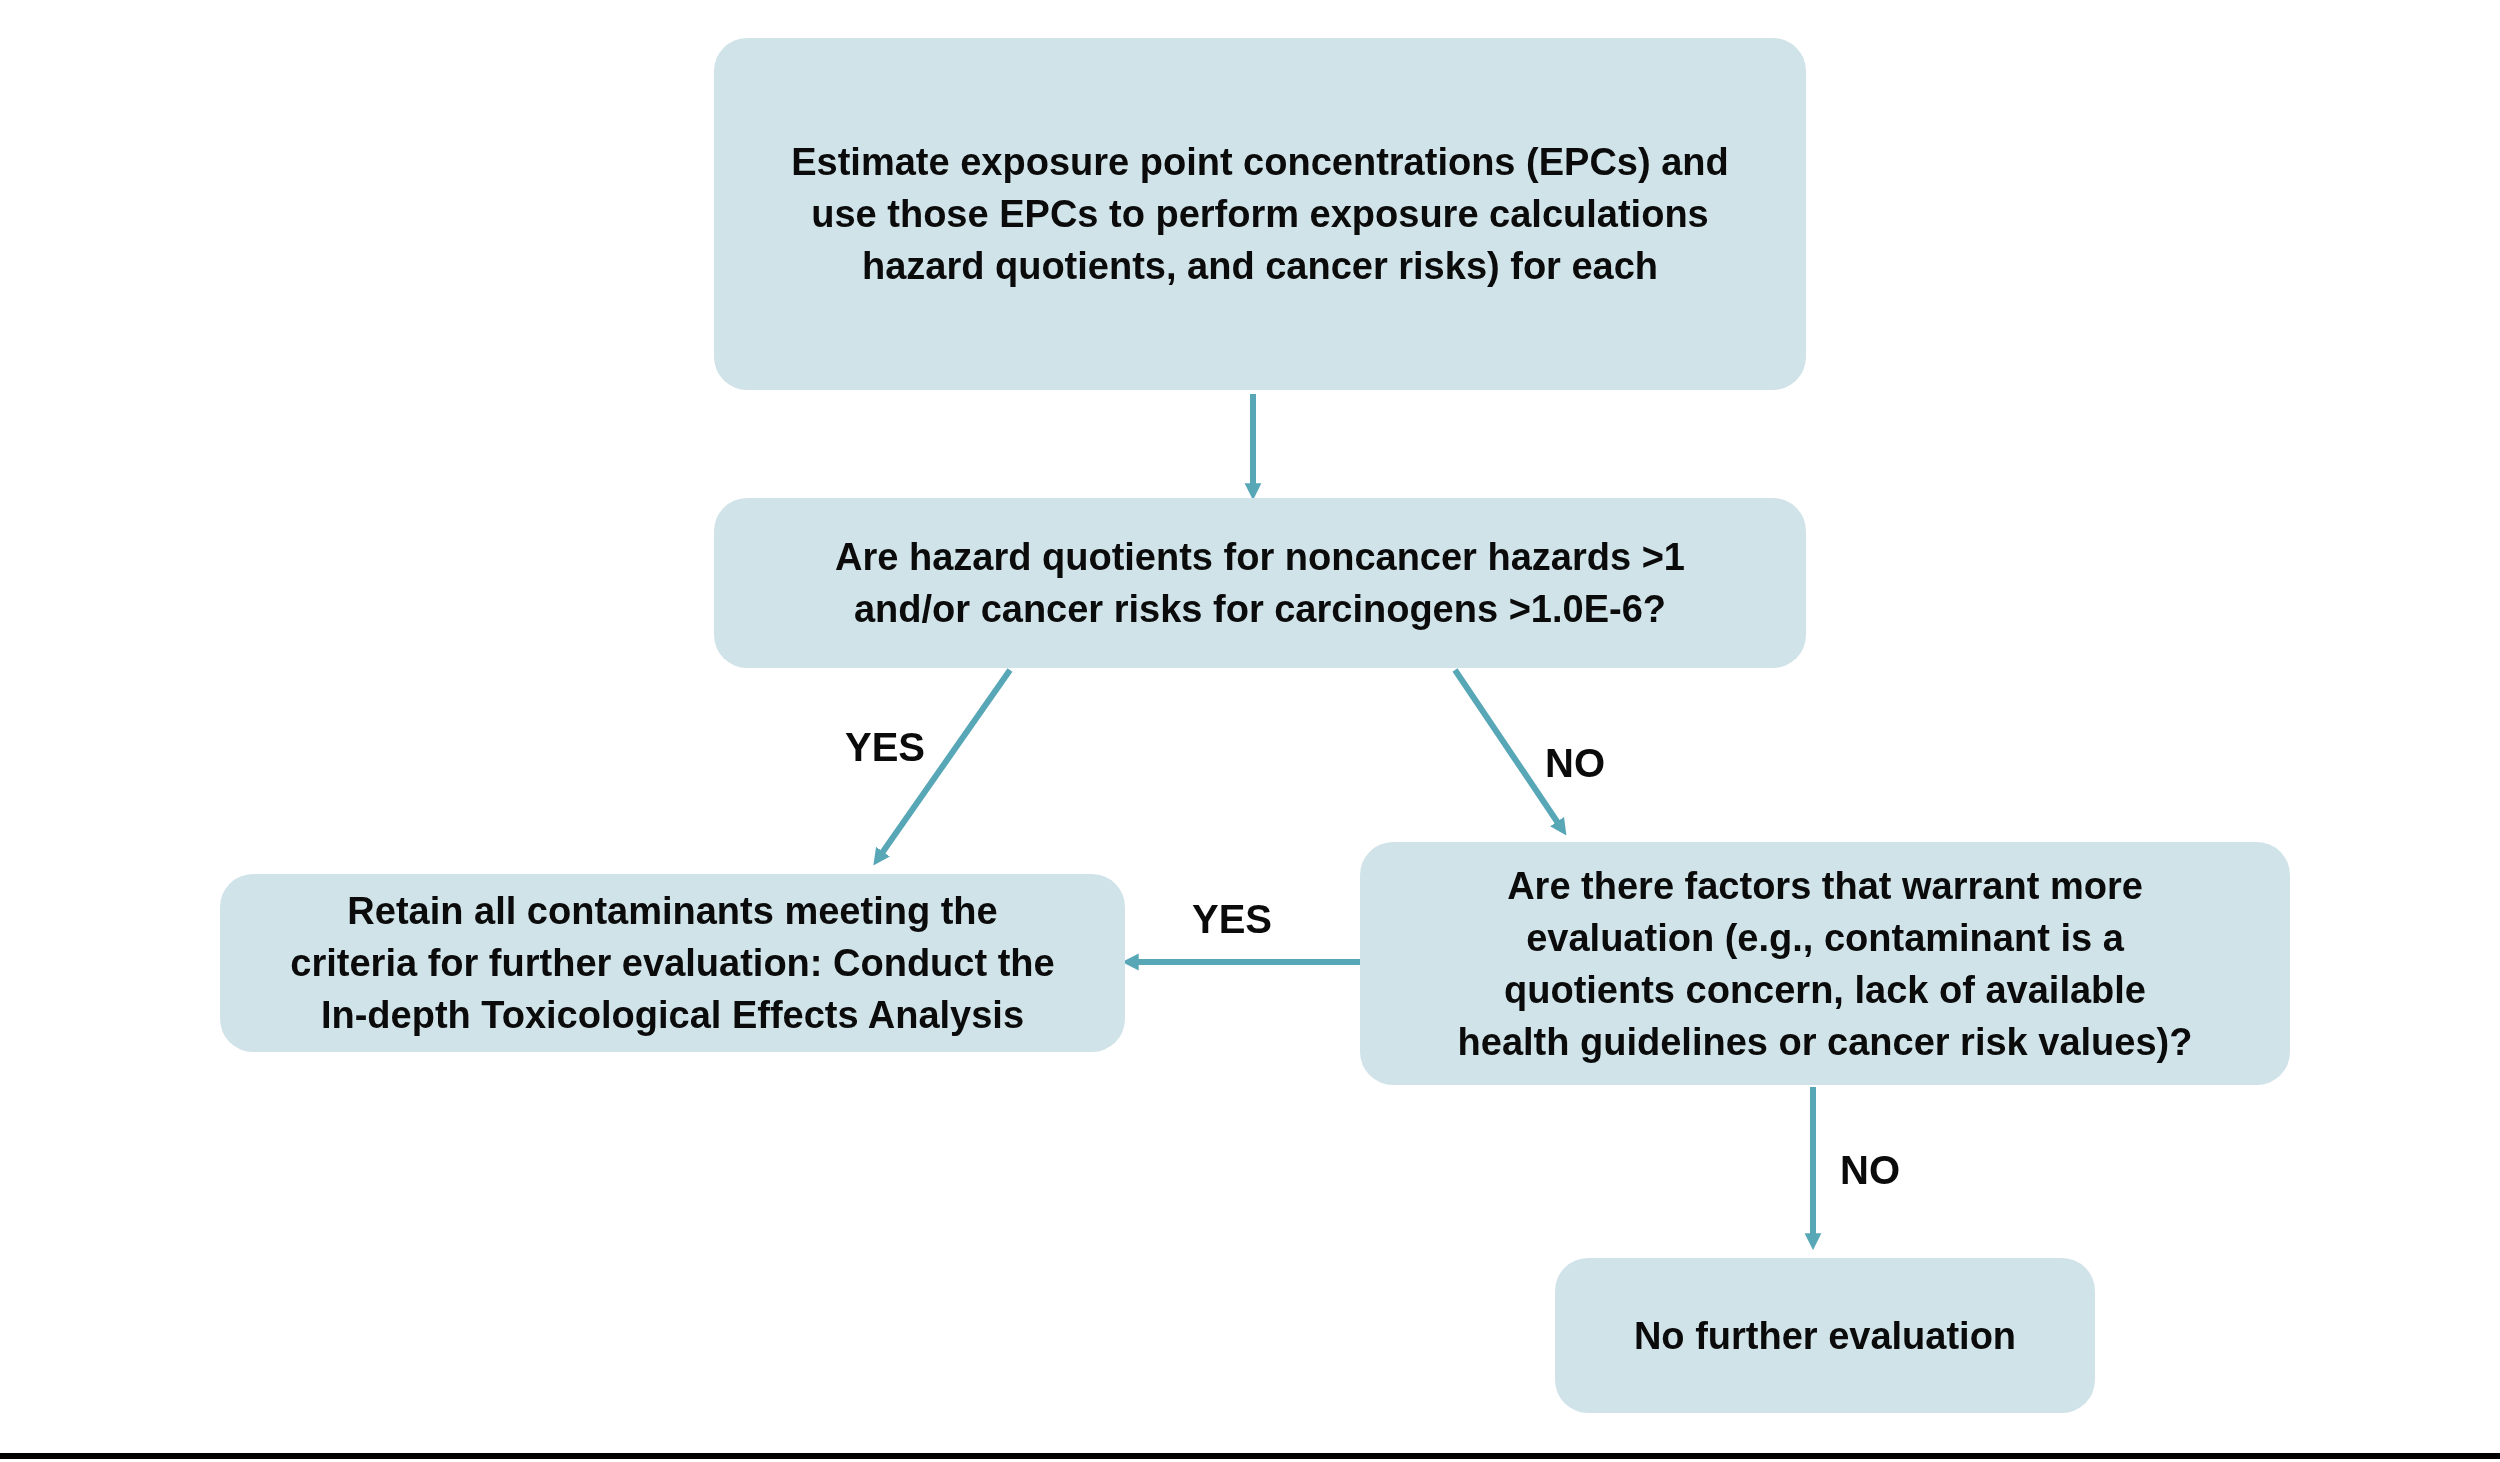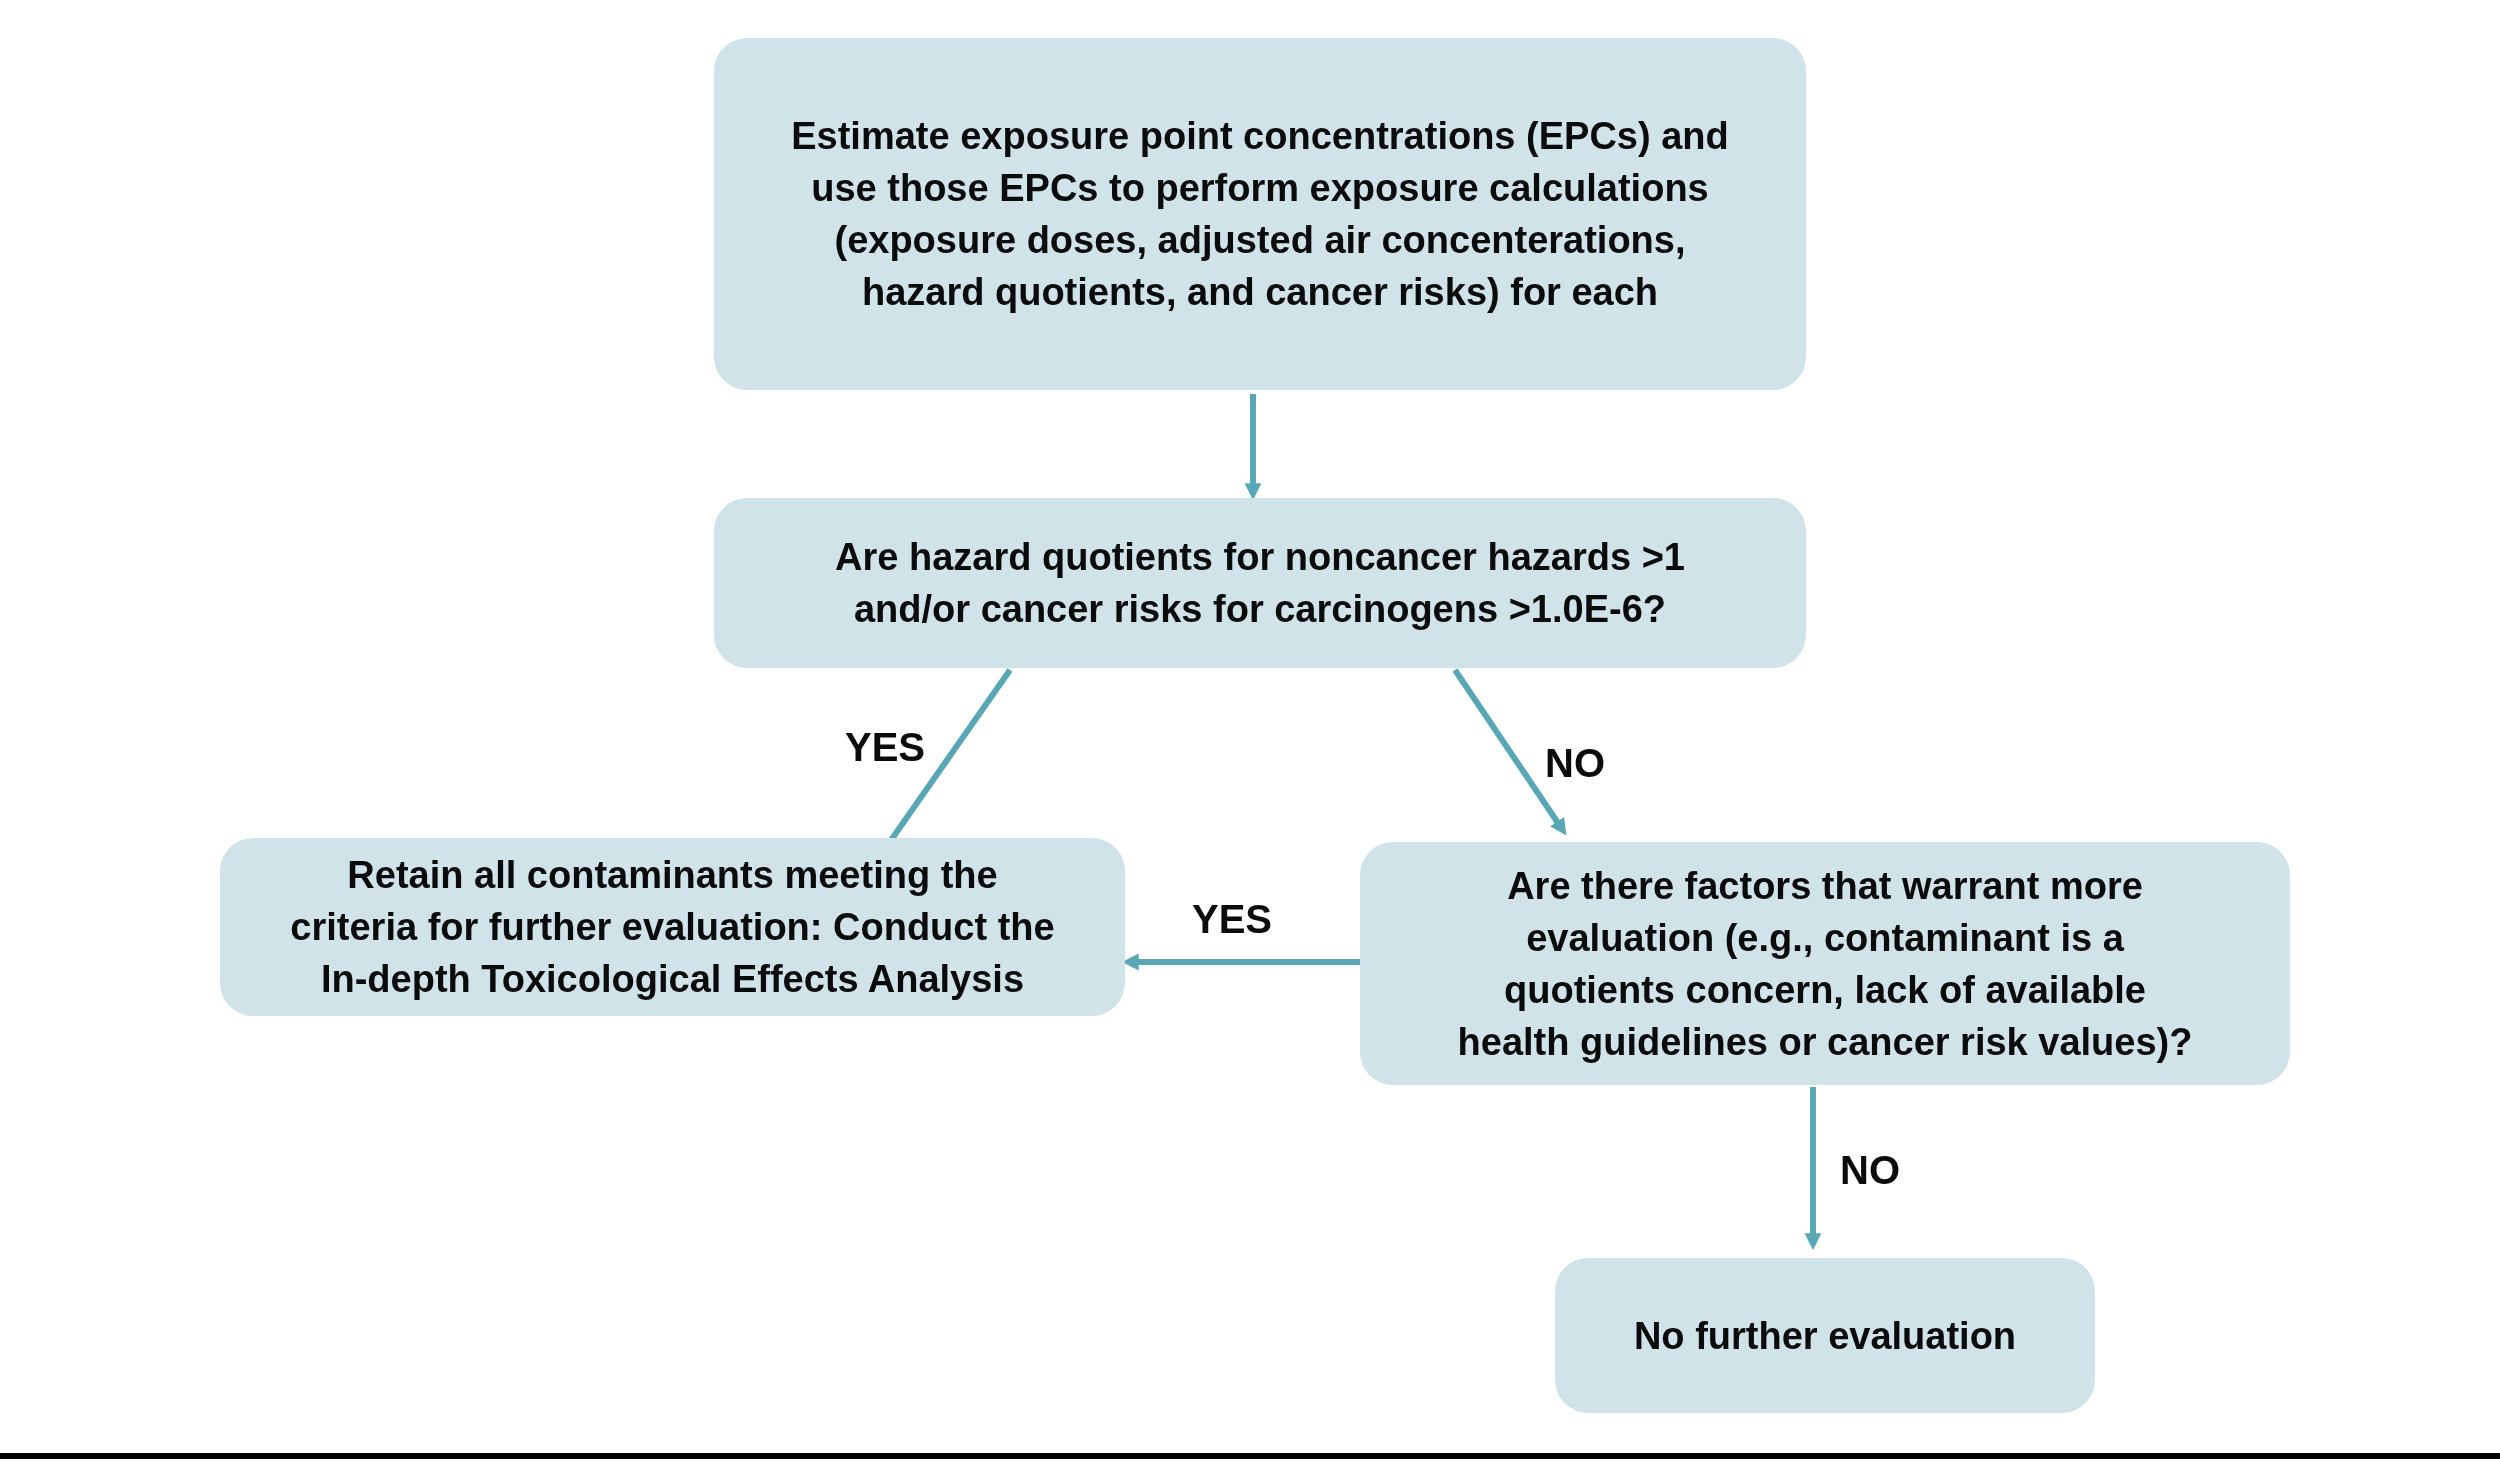--- a/index.html
+++ b/index.html
@@ -59,21 +59,21 @@
     position: absolute;
     left: 0;
     top: 1453px;
     width: 2500px;
     height: 6px;
     background: var(--rule, #000000);
   }
   
   #node-estimate      { left: 714px;  top: 38px;   width: 1092px; height: 352px; }
   #node-hazard        { left: 714px;  top: 498px;  width: 1092px; height: 170px; }
-  #node-retain        { left: 220px;  top: 838px;  width: 905px;  height: 178px; }
+  #node-retain        { left: 220px;  top: 874px;  width: 905px;  height: 178px; }
   #node-factors       { left: 1360px; top: 842px;  width: 930px;  height: 243px; }
   #node-nofurther     { left: 1555px; top: 1258px; width: 540px;  height: 155px; }
   
   #label-hazard-yes   { left: 775px;  top: 724px; }
   #label-hazard-no    { left: 1465px; top: 740px; }
   #label-factors-yes  { left: 1122px; top: 896px; }
   #label-factors-no   { left: 1760px; top: 1147px; }
 </style>
 </head>
 <body>
@@ -89,21 +89,20 @@
     <line x1="1253" y1="394" x2="1253" y2="485" marker-end="url(#ah)"></line>
     <line x1="1010" y1="670" x2="882" y2="853" marker-end="url(#ah)"></line>
     <line x1="1455" y1="670" x2="1558" y2="823" marker-end="url(#ah)"></line>
     <line x1="1360" y1="962" x2="1137" y2="962" marker-end="url(#ah)"></line>
     <line x1="1813" y1="1087" x2="1813" y2="1235" marker-end="url(#ah)"></line>
   </svg>
 
   <div class="node" id="node-estimate">
       <div class="tline">Estimate exposure point concentrations (EPCs) and</div>
       <div class="tline">use those EPCs to perform exposure calculations</div>
-      <div class="tline">(exposure doses, adjusted air concenterations,</div>
       <div class="tline">hazard quotients, and cancer risks) for each</div>
     </div>
 
   <div class="node" id="node-hazard">
       <div class="tline">Are hazard quotients for noncancer hazards &gt;1</div>
       <div class="tline">and/or cancer risks for carcinogens &gt;1.0E-6?</div>
     </div>
 
   <div class="node" id="node-retain">
       <div class="tline">Retain all contaminants meeting the</div>

